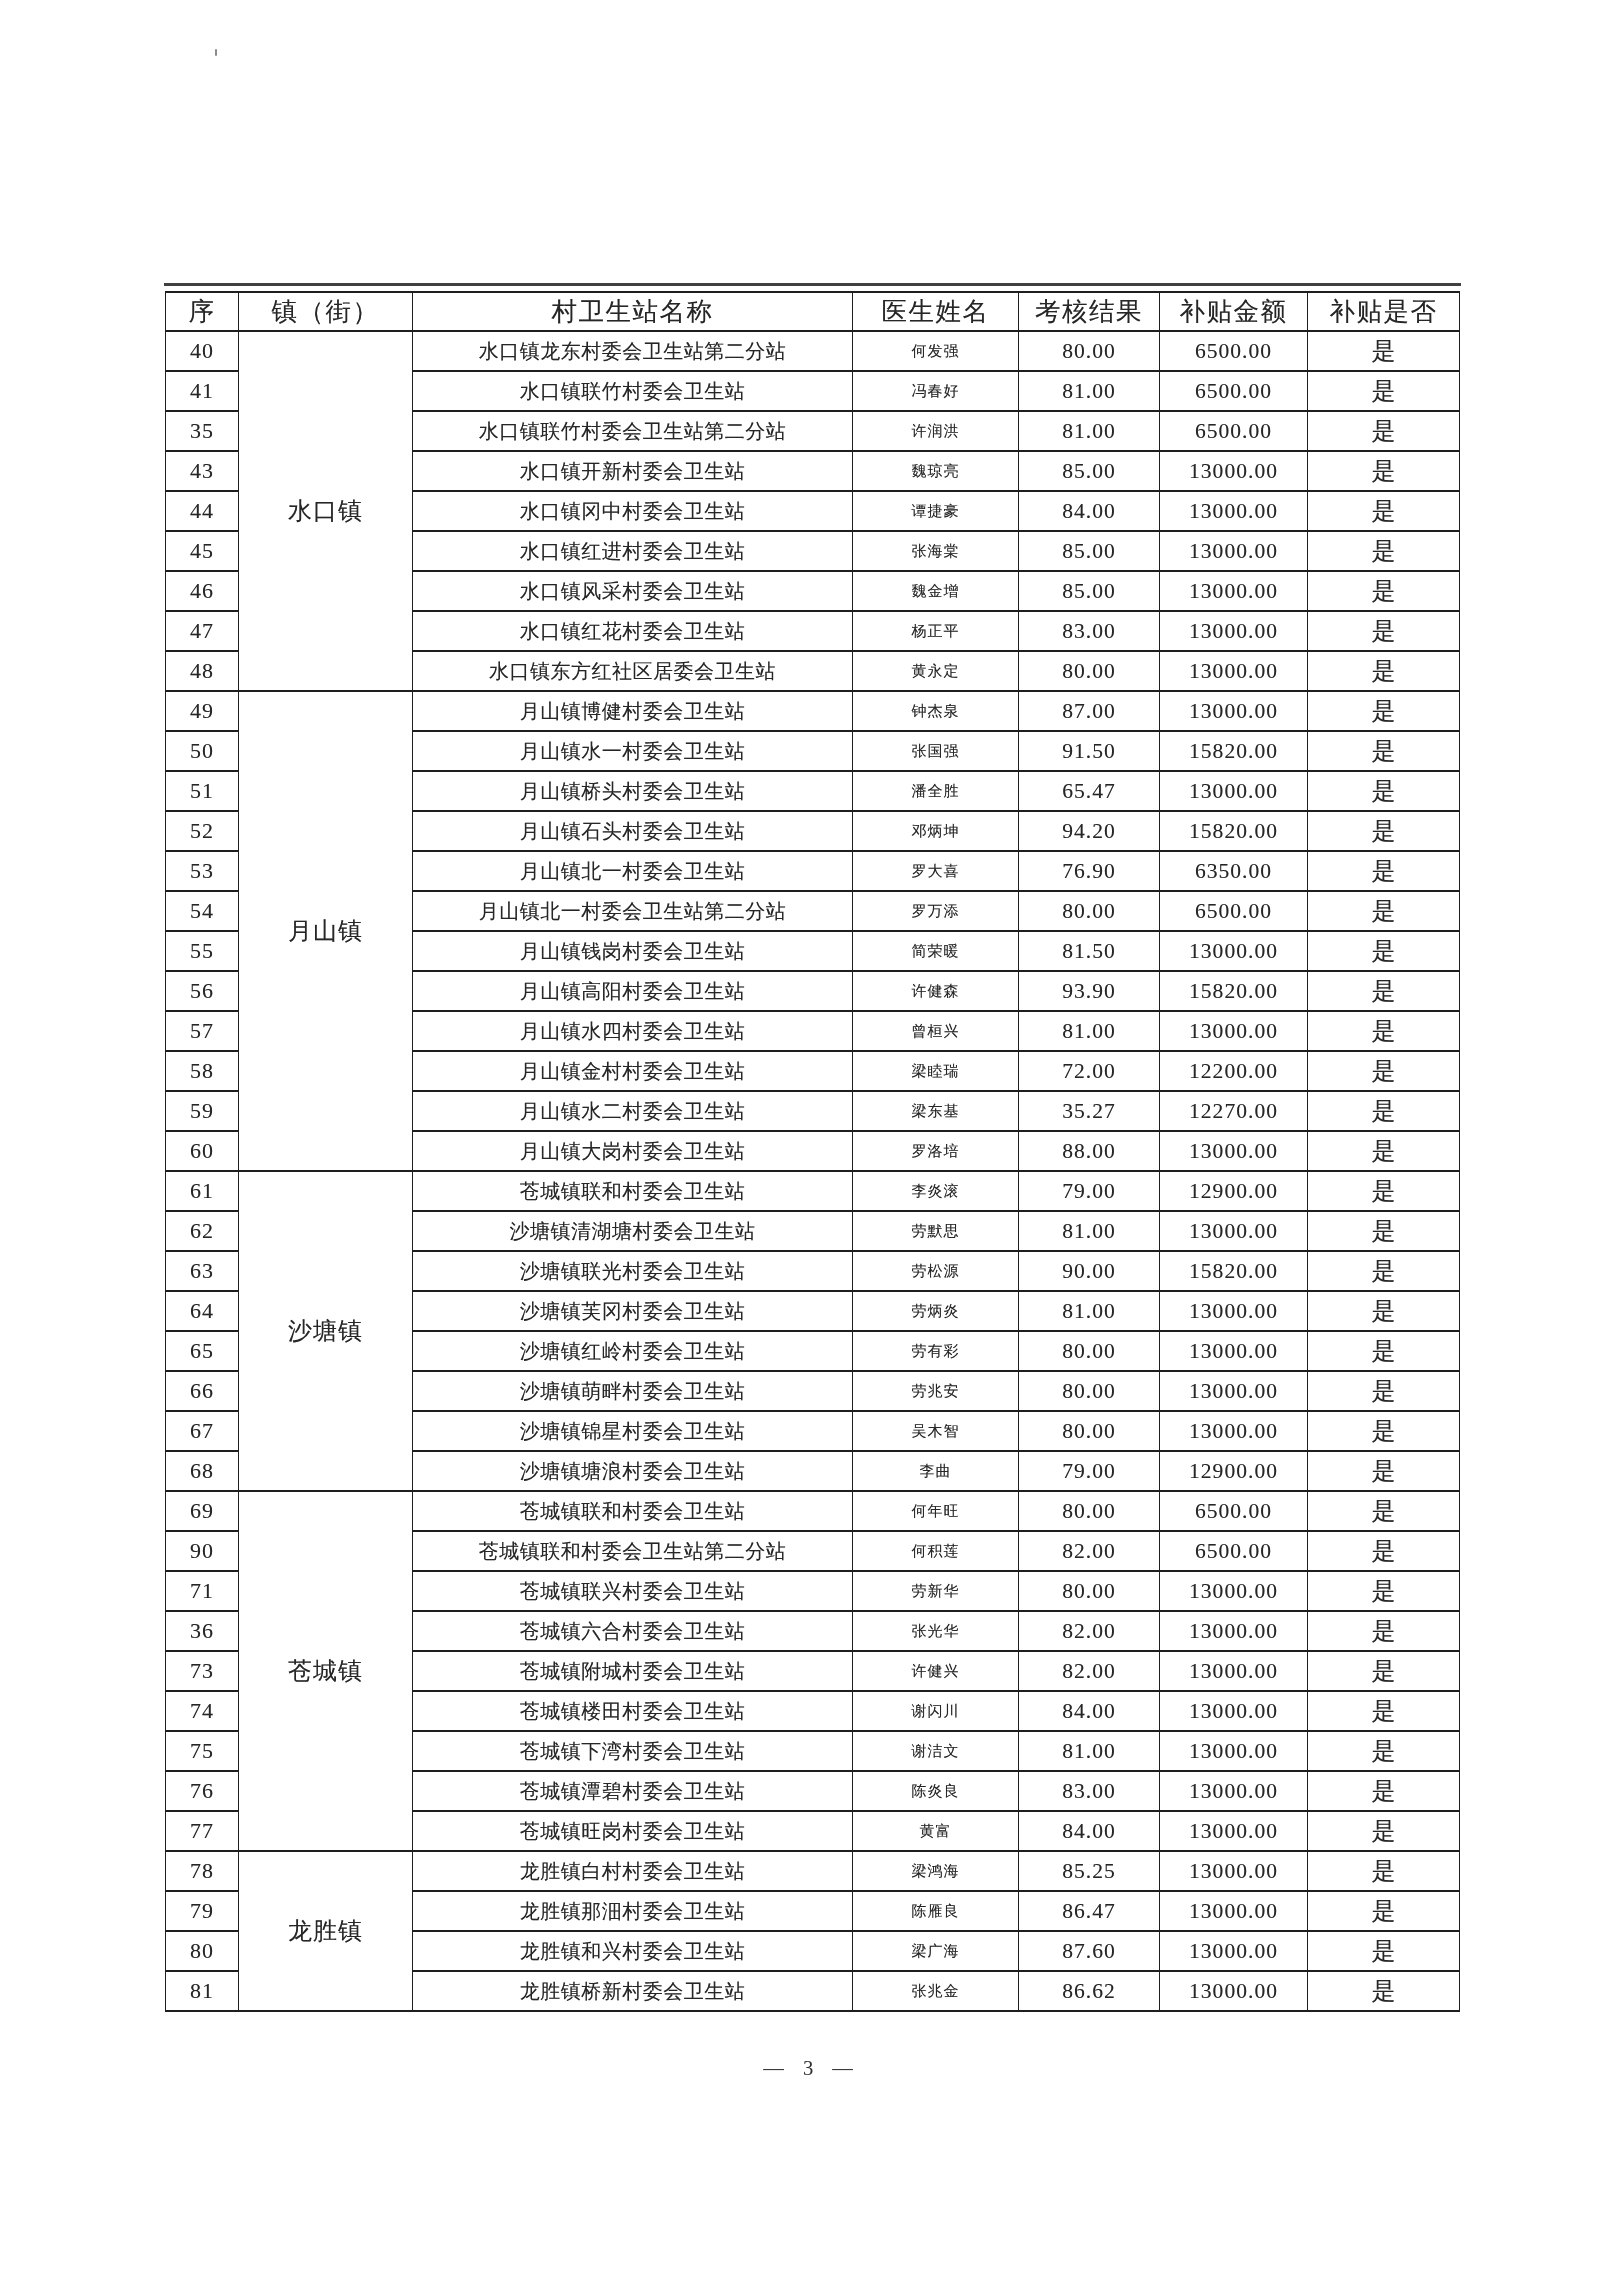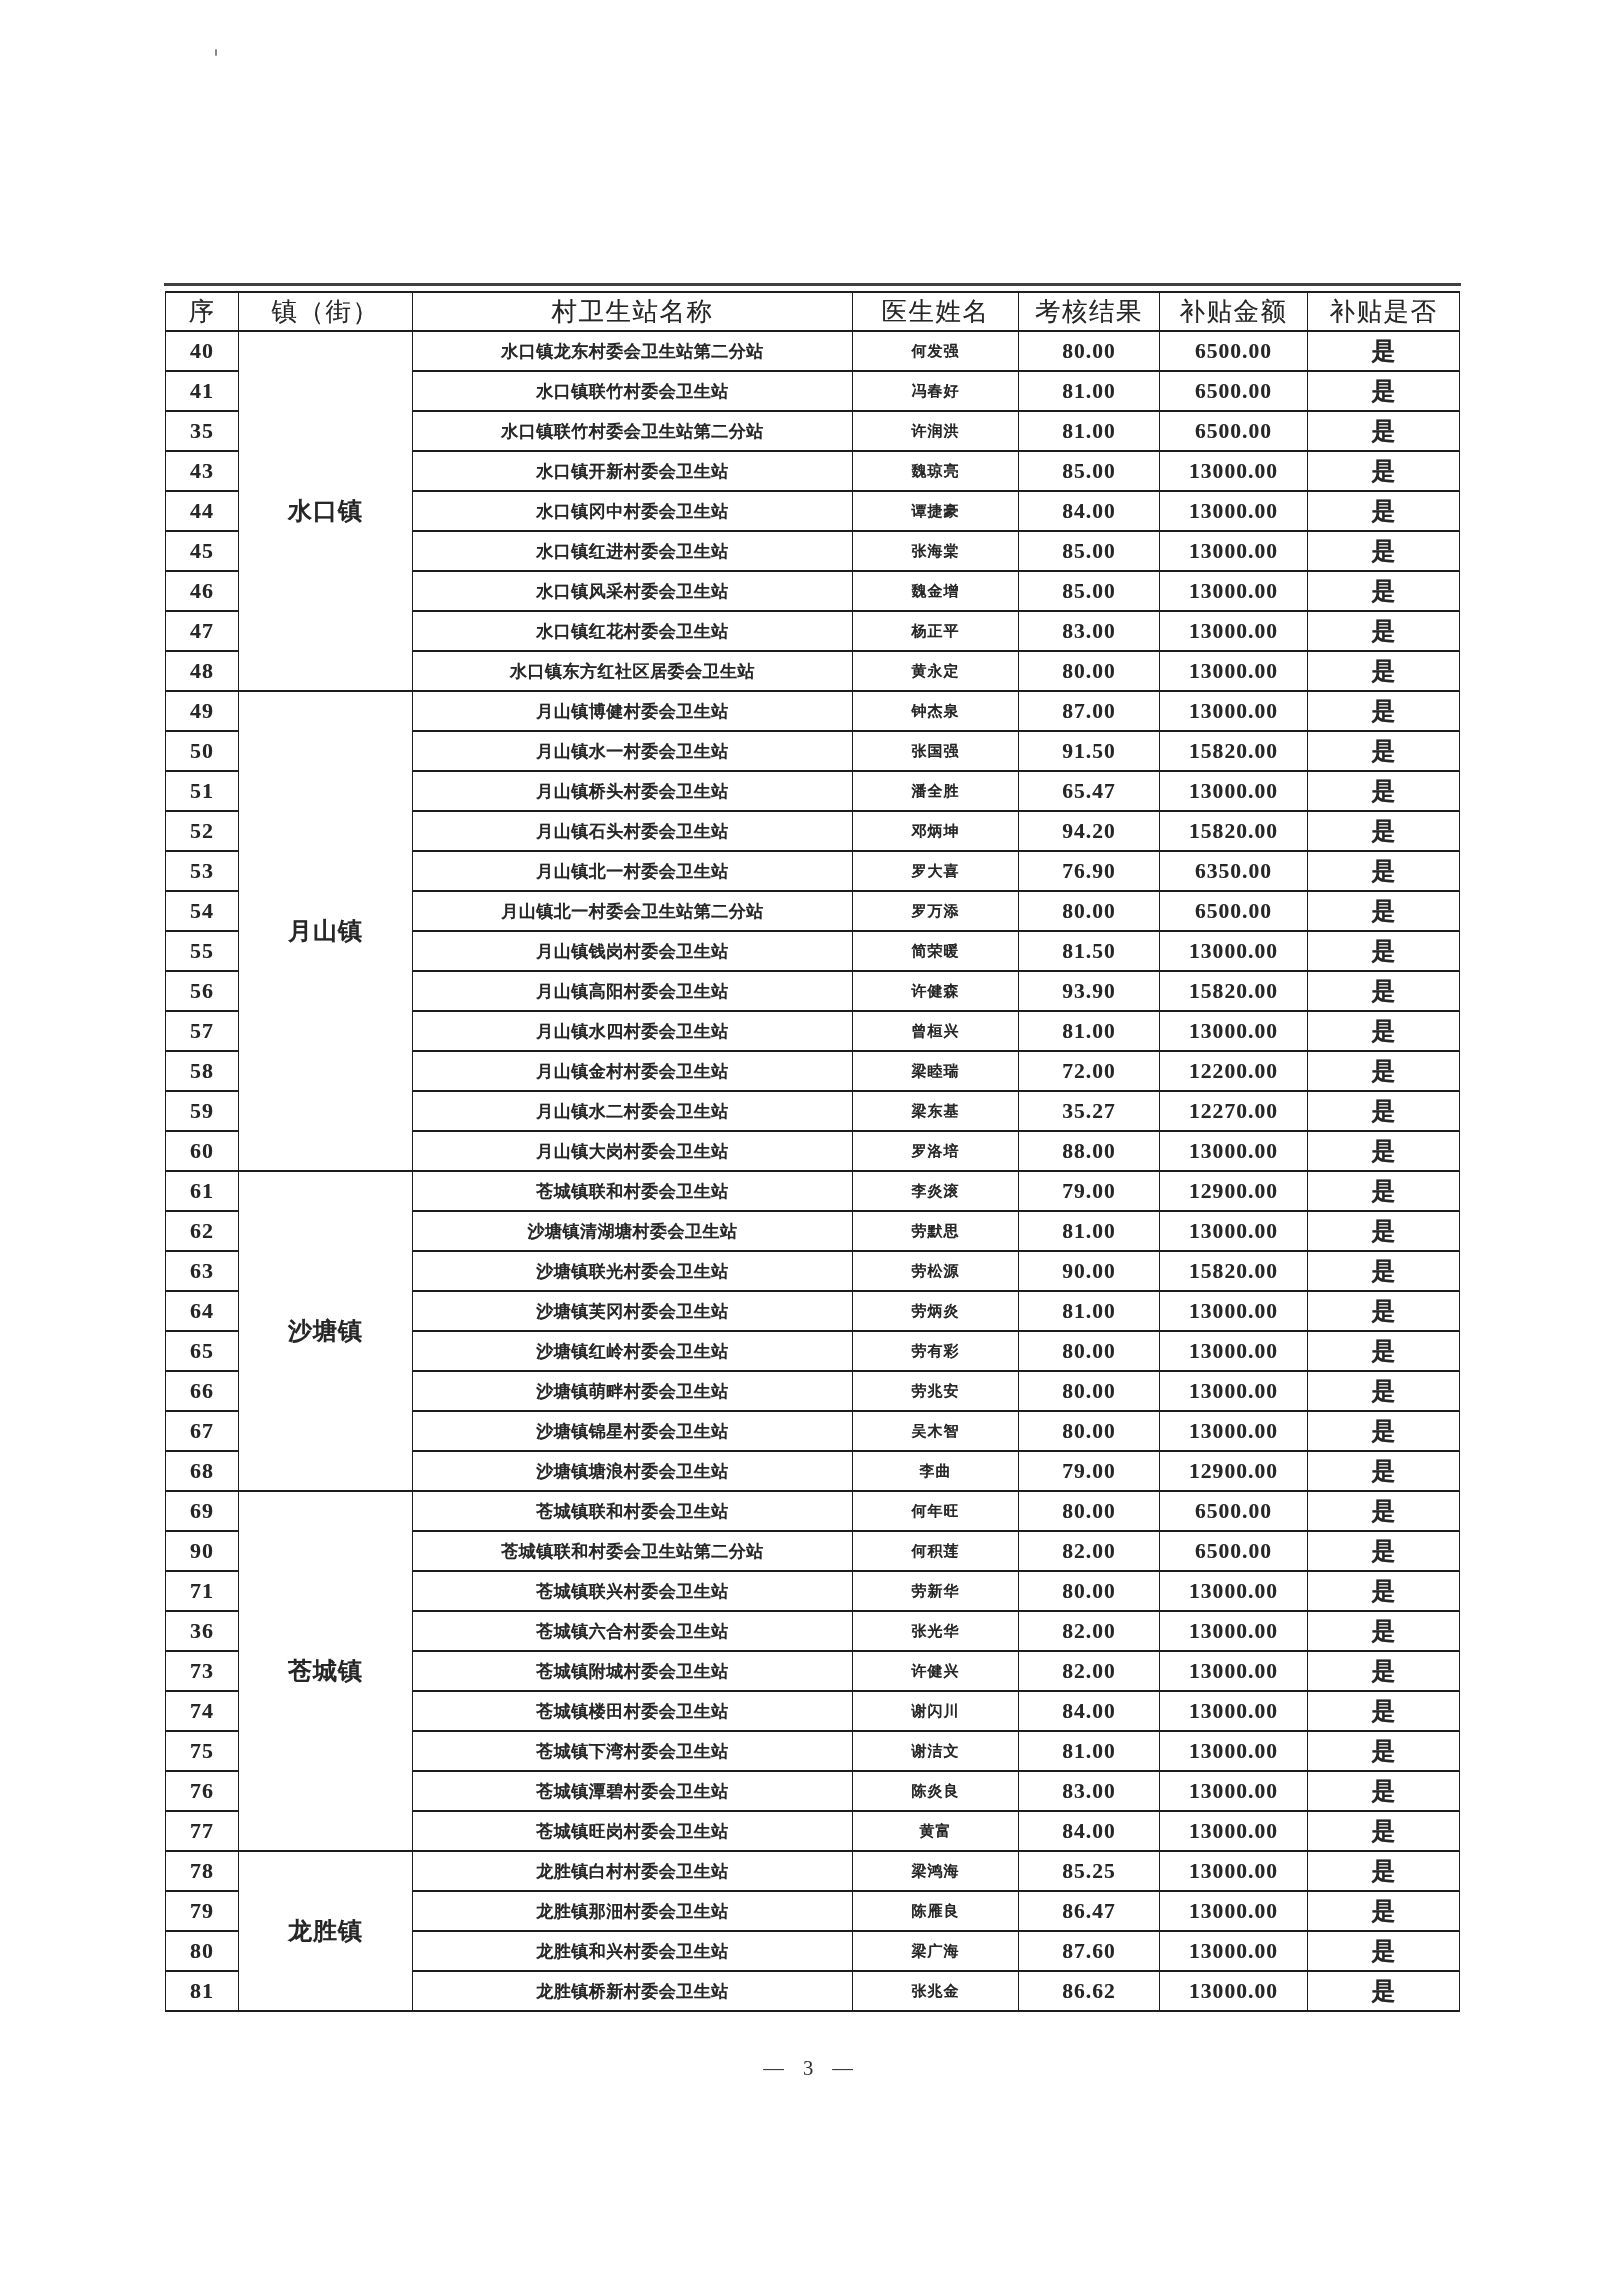--- a/index.html
+++ b/index.html
@@ -38,24 +38,24 @@
     border:1.5px solid var(--border);
     border-top-width:2.5px;border-bottom-width:2.5px;
     text-align:center;vertical-align:middle;
     padding:0;overflow:hidden;
     text-shadow:0 0 0.5px rgba(30,30,30,.35);
   }
   thead tr{height:39px;}
   thead th{
     font-weight:normal;font-size:25.5px;letter-spacing:1.5px;
   }
-  tbody tr{height:40px;font-weight:bold;}
+  tbody tr{height:40px;}
   td.c-serial{font-size:22px;letter-spacing:1px;}
   td.c-town{font-size:24px;letter-spacing:1px;margin-left:28px;}
-  td.c-station{font-size:17px;letter-spacing:0.5px;}
+  td.c-station{font-size:20px;letter-spacing:0.5px;}
   td.c-doctor{font-size:15px;letter-spacing:1px;}
   td.c-score,td.c-amount{font-size:21.6px;letter-spacing:1px;}
   td.c-granted{font-size:24px;}
   .page-footer{
     position:absolute;top:2057px;left:0;width:1623px;
     text-align:center;font-size:20.6px;letter-spacing:6.9px;
     color:#2e2e2e;
   }
   .speck{
     position:absolute;left:215px;top:49px;width:2px;height:7.4px;

